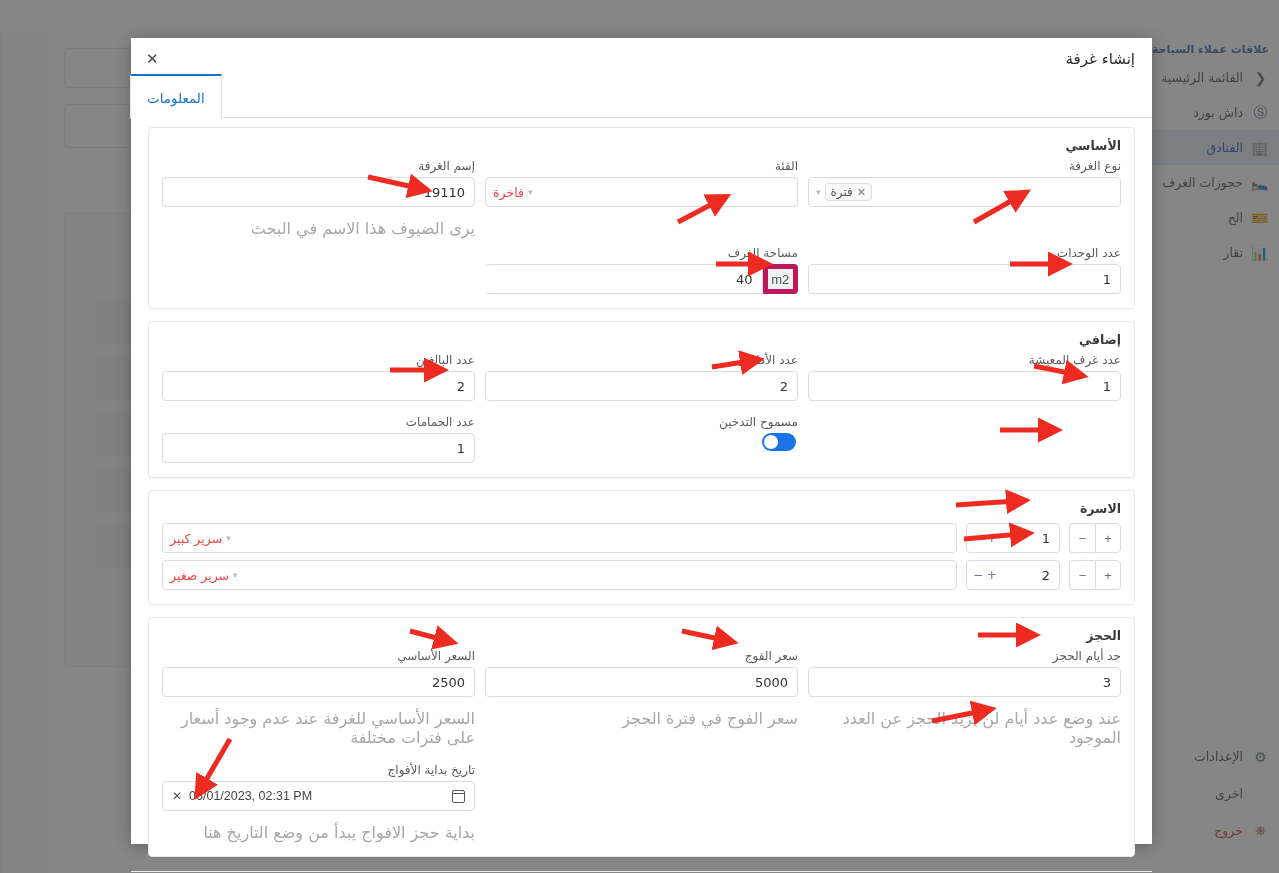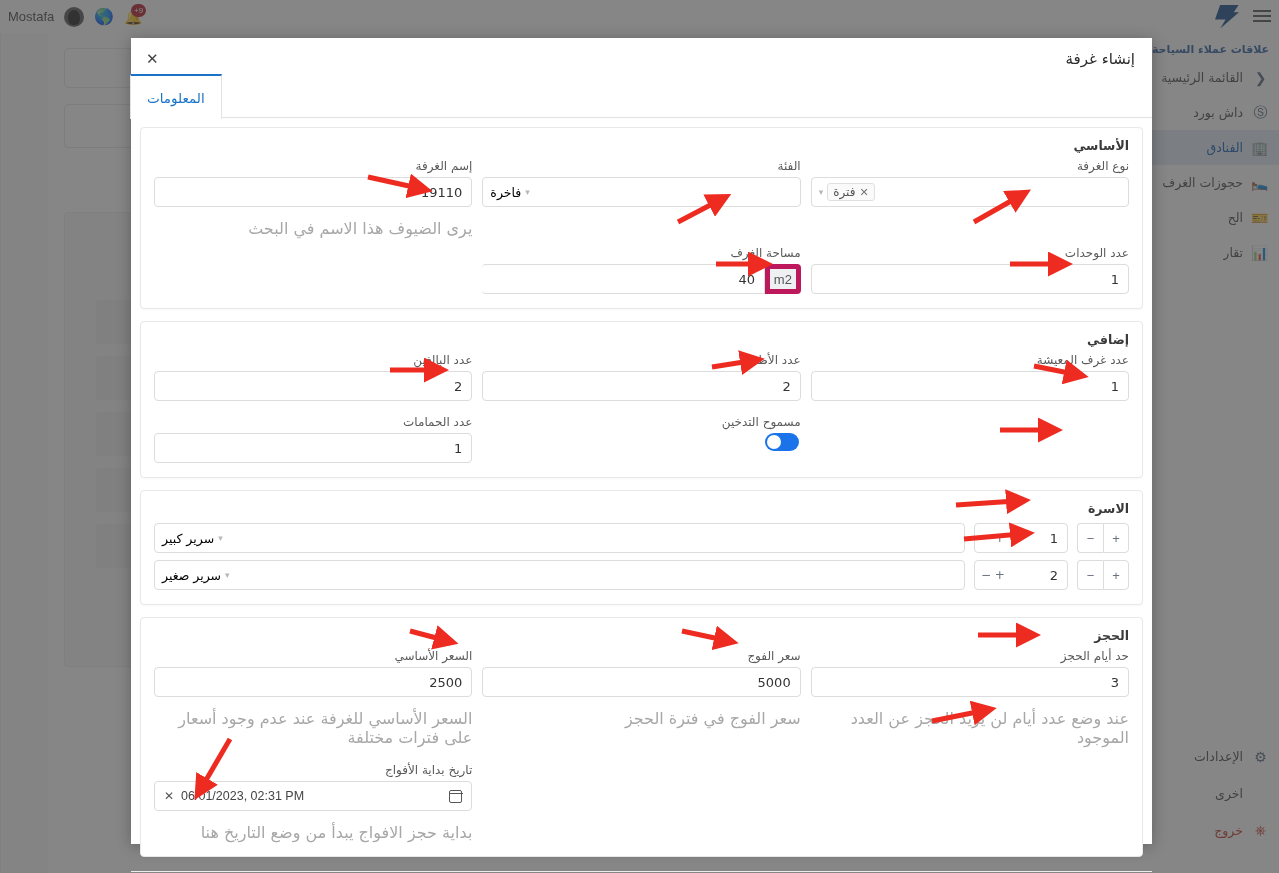--- a/index.html
+++ b/index.html
@@ -107,21 +107,21 @@
     min-width:70px; padding:0 16px; height:44px; display:flex; align-items:center; justify-content:center;
     font-size:13.5px; color:#6a6a6a; background:#f2f2f2; border:1px solid #e6e6e6; border-bottom:none;
     margin-left:-1px;
   }
   .tab.active {
     background:#ffffff; color:#1a73c8; border-color:#e2e2e2;
     border-top:2px solid #1a73c8; position:relative; z-index:2;
     margin-bottom:-1px; height:45px;
   }
 
-  .modal-body { padding:9px 9px 0; }
+  .modal-body { padding:9px 17px 0; }
 
   .card {
     background:#ffffff; border:1px solid #e8e8e8; border-radius:4px;
     padding:10px 13px 14px; margin-bottom:12px;
     box-shadow:0 1px 2px rgba(0,0,0,.03);
   }
   .card-title { font-size:12.5px; font-weight:bold; color:#3a3a3a; margin:0 0 6px; }
 
   .row { display:flex; gap:10px; }
   .row + .row { margin-top:8px; }
@@ -138,21 +138,21 @@
   }
   .inp.num { text-align:right; }
 
   
   .selbox {
     width:100%; height:30px; border:1px solid #dcdcdc; border-radius:4px; background:#fff;
     display:flex; align-items:center; flex-direction:row-reverse; justify-content:flex-start;
     padding:0 7px; gap:4px;
   }
   .sel-caret { color:#b8b8b8; font-size:9px; }
-  .sel-value { font-size:12.5px; color:#000000; }
+  .sel-value { font-size:12.5px; color:#ef4444; }
   .tag {
     display:inline-flex; flex-direction:row-reverse; align-items:center; gap:4px;
     background:#fafafa; border:1px solid #dfdfdf; border-radius:3px;
     padding:1px 5px; font-size:12px; color:#555;
   }
   .tag .x { color:#777; font-size:11px; }
 
   
   .with-unit { display:flex; flex-direction:row-reverse; }
   .with-unit .inp { border-radius:4px 0 0 4px; border-left:none; }
@@ -214,39 +214,20 @@
 
   
   .arrow { position:absolute; pointer-events:none; }
   .arrow svg { display:block; overflow:visible; }
 </style>
 </head>
 <body>
 
 <div id="app-bg">
 
-  <div class="topbar">
-    <div class="topbar-left">
-      <span class="user-name">Mostafa</span>
-      <span class="avatar"></span>
-      <span class="globe-icon">🌎</span>
-      <span class="bell-wrap">
-        <span class="bell-glyph">🔔</span>
-        <span class="bell-badge">+9</span>
-      </span>
-    </div>
-    <div class="topbar-right">
-      <span class="hamburger">
-          <span></span>
-          <span></span>
-          <span></span>
-        </span>
-      <span class="brand-logo"></span>
-    </div>
-  </div>
 
   <div class="bg-left-strip"></div>
   <div class="bg-bigcard"></div>
   <div class="bg-tiles">
     <div class="bg-tile"></div>
     <div class="bg-tile"></div>
     <div class="bg-tile"></div>
     <div class="bg-tile"></div>
     <div class="bg-tile"></div>
   </div>

